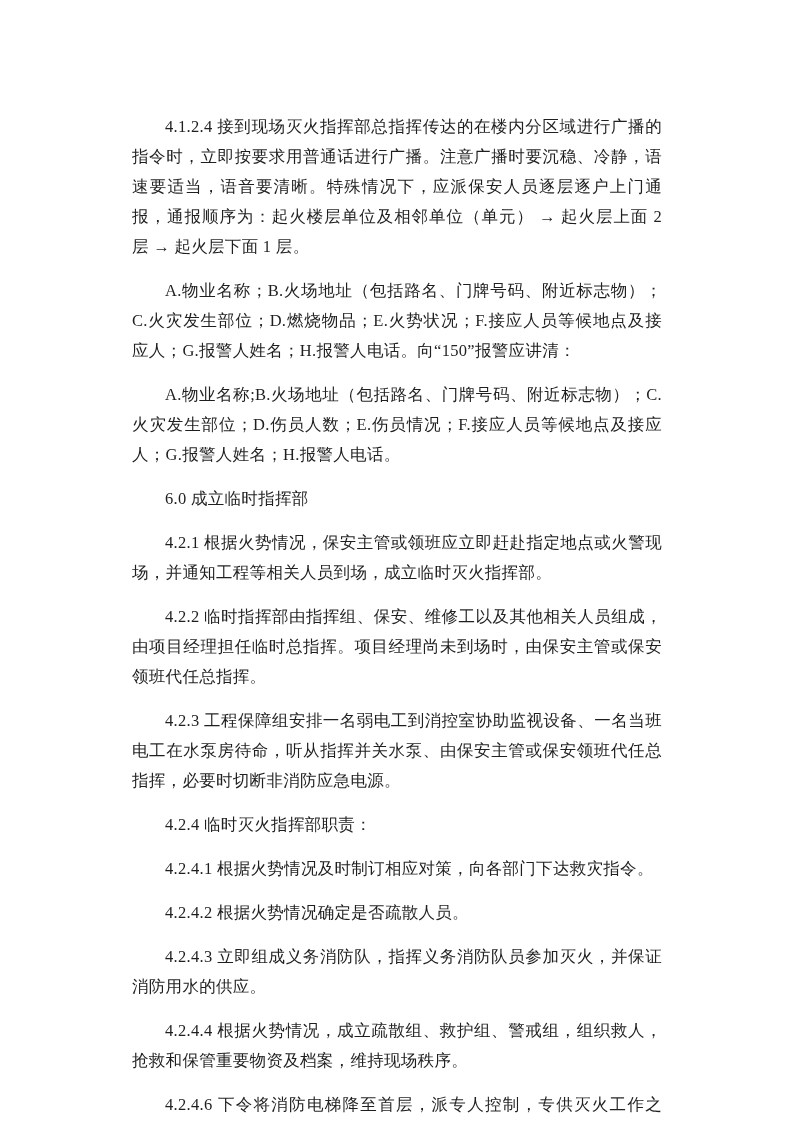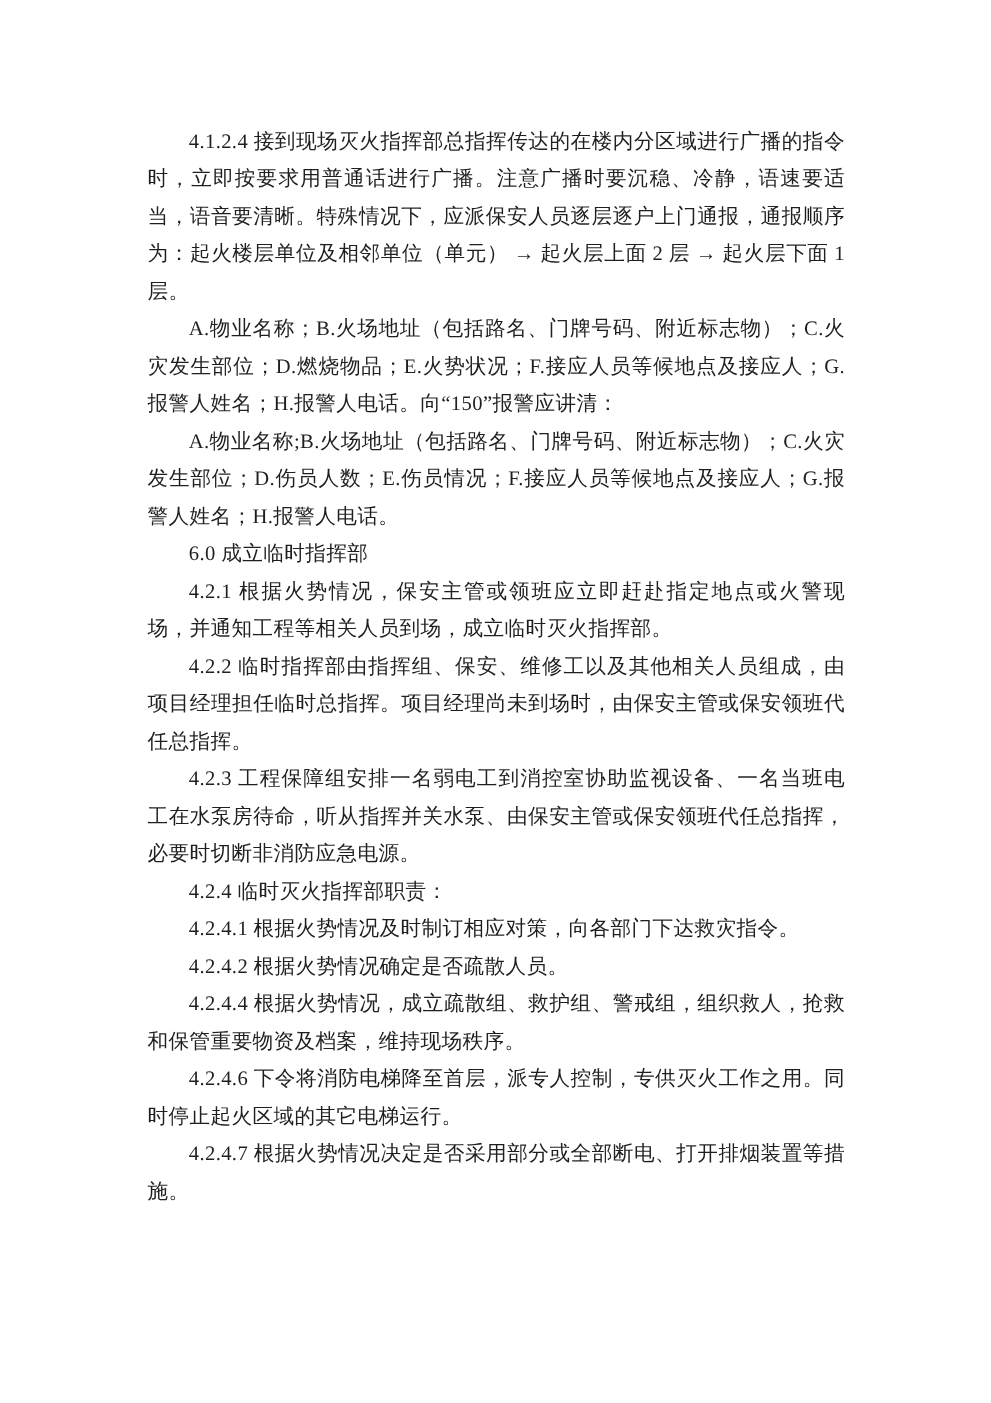--- a/index.html
+++ b/index.html
@@ -20,39 +20,40 @@
     left: 118px;
     top: 98px;
     width: 558px;
     color: #1f1f1f;
     font-size: 16.5px;
     line-height: 30px;
     text-align: justify;
     letter-spacing: 0.3px;
   }
   .content p {
-    margin: 0;
+    margin: 14px;
     padding: 0;
     text-indent: 2em;
     word-break: break-all;
   }
 </style>
 </head>
 <body>
 
 <div class="page">
   <div class="content">
     <p>4.1.2.4 接到现场灭火指挥部总指挥传达的在楼内分区域进行广播的指令时，立即按要求用普通话进行广播。注意广播时要沉稳、冷静，语速要适当，语音要清晰。特殊情况下，应派保安人员逐层逐户上门通报，通报顺序为：起火楼层单位及相邻单位（单元） → 起火层上面 2 层 → 起火层下面 1 层。</p>
     <p>A.物业名称；B.火场地址（包括路名、门牌号码、附近标志物）；C.火灾发生部位；D.燃烧物品；E.火势状况；F.接应人员等候地点及接应人；G.报警人姓名；H.报警人电话。向“150”报警应讲清：</p>
     <p>A.物业名称;B.火场地址（包括路名、门牌号码、附近标志物）；C.火灾发生部位；D.伤员人数；E.伤员情况；F.接应人员等候地点及接应人；G.报警人姓名；H.报警人电话。</p>
     <p>6.0 成立临时指挥部</p>
     <p>4.2.1 根据火势情况，保安主管或领班应立即赶赴指定地点或火警现场，并通知工程等相关人员到场，成立临时灭火指挥部。</p>
     <p>4.2.2 临时指挥部由指挥组、保安、维修工以及其他相关人员组成，由项目经理担任临时总指挥。项目经理尚未到场时，由保安主管或保安领班代任总指挥。</p>
     <p>4.2.3 工程保障组安排一名弱电工到消控室协助监视设备、一名当班电工在水泵房待命，听从指挥并关水泵、由保安主管或保安领班代任总指挥，必要时切断非消防应急电源。</p>
     <p>4.2.4 临时灭火指挥部职责：</p>
     <p>4.2.4.1 根据火势情况及时制订相应对策，向各部门下达救灾指令。</p>
     <p>4.2.4.2 根据火势情况确定是否疏散人员。</p>
+    <p>4.2.4.3 立即组成义务消防队，指挥义务消防队员参加灭火，并保证消防用水的供应。</p>
     <p>4.2.4.4 根据火势情况，成立疏散组、救护组、警戒组，组织救人，抢救和保管重要物资及档案，维持现场秩序。</p>
     <p>4.2.4.6 下令将消防电梯降至首层，派专人控制，专供灭火工作之用。同时停止起火区域的其它电梯运行。</p>
     <p>4.2.4.7 根据火势情况决定是否采用部分或全部断电、打开排烟装置等措施。</p>
 
   </div>
 </div>
 
 </body></html>

